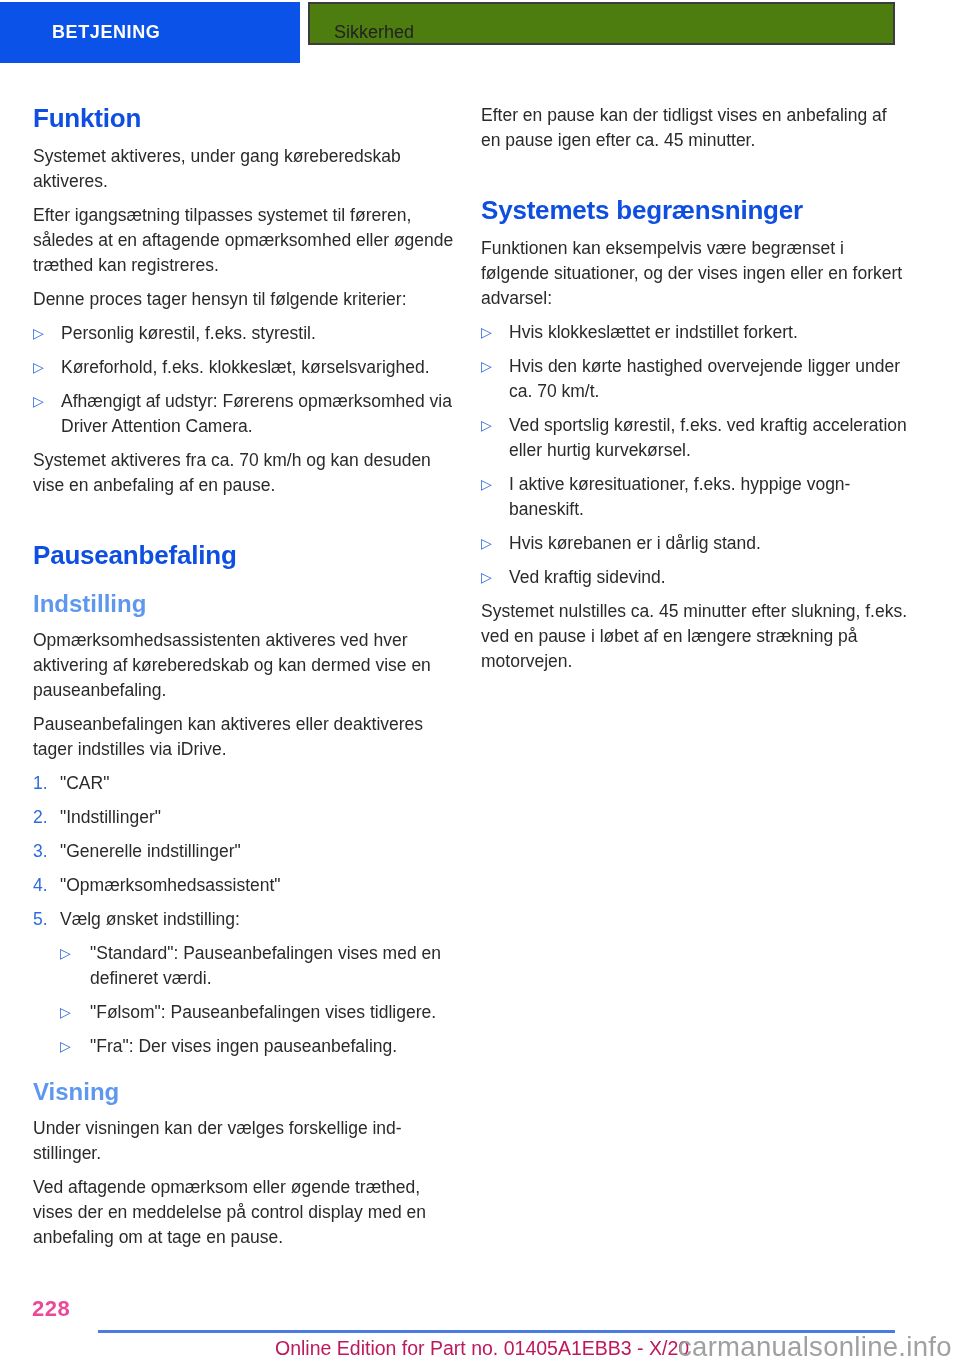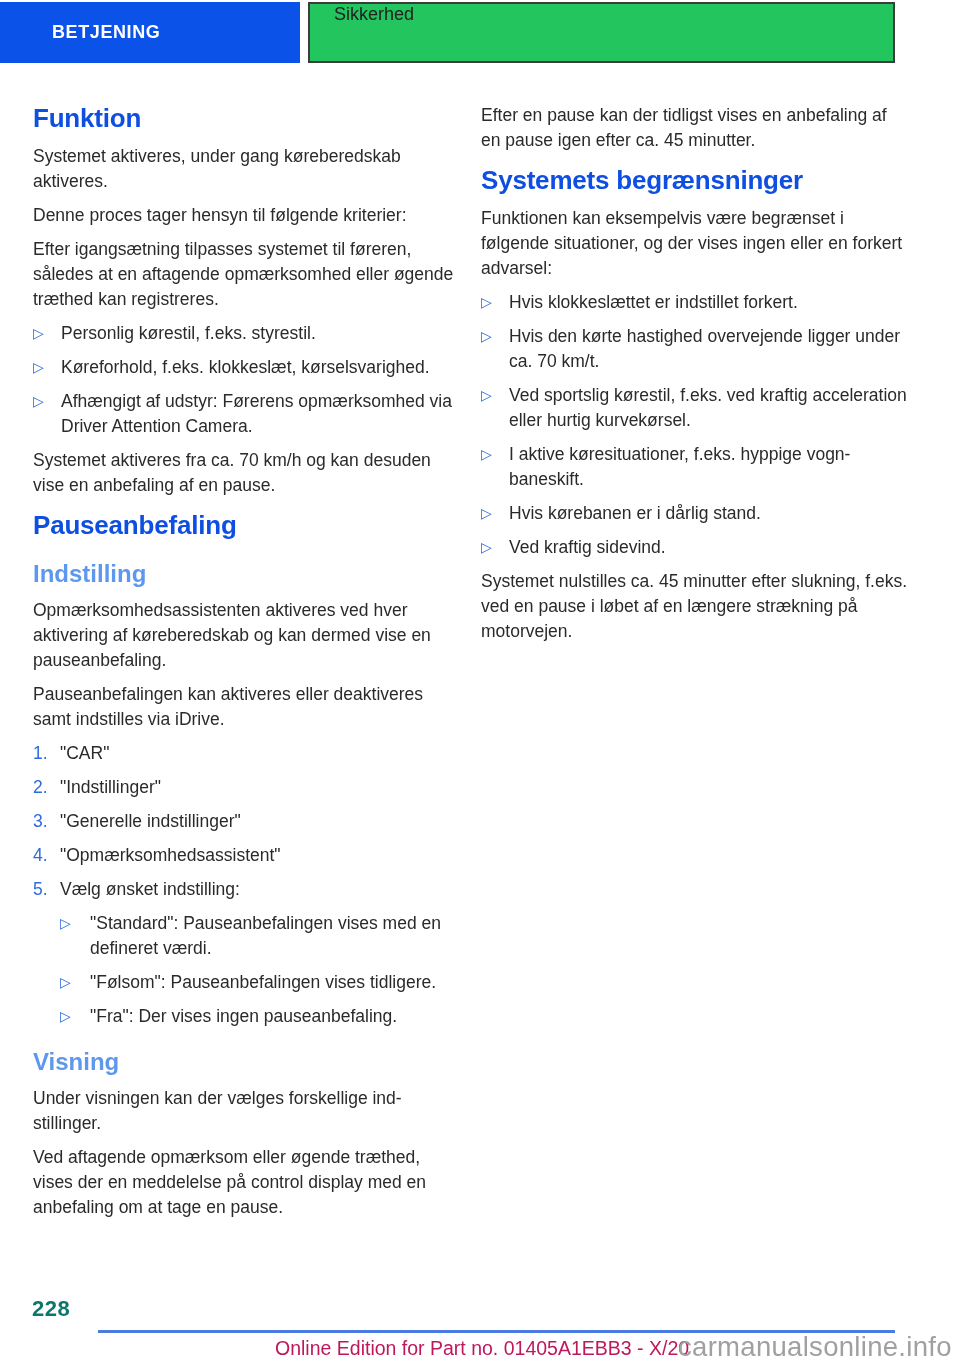--- a/index.html
+++ b/index.html
@@ -21,24 +21,24 @@
     background: #0b52e8;
     color: #ffffff;
     font-weight: bold;
     font-size: 18px;
     letter-spacing: 0.6px;
     display: flex; align-items: center;
     padding-left: 52px;
   }
   .chapter-box {
     position: absolute; left: 308px; top: 2px;
-    width: 587px; height: 61px;
-    background: #22c55e;
+    width: 587px; height: 43px;
+    background: #4d7c0f;
     border: 2px solid #3c3c3c;
-    display: flex; align-items: flex-start;
+    display: flex; align-items: flex-end;
     padding-left: 24px;
     font-size: 18px;
     color: #222222;
   }
 
   
   .col {
     position: absolute; top: 103px;
     width: 426px;
     font-size: 17.5px;
@@ -48,21 +48,21 @@
   .col-left  { left: 33px; }
   .col-right { left: 481px; }
 
   .h1 {
     font-size: 26px; line-height: 31px;
     font-weight: bold;
     color: #0e4fe1;
     letter-spacing: -0.2px;
     margin: 0 0 10px 0;
   }
-  .h1.gap-top { margin-top: 12px; }
+  .h1.gap-top { margin-top: 42px; }
   .h2 {
     font-size: 24px; line-height: 29px;
     font-weight: bold;
     color: #5e97ee;
     margin: 18px 0 10px 0;
   }
   .para { margin: 0 0 9px 0; }
 
   .blist { margin: 0 0 9px 0; }
   .bitem { display: flex; margin: 0 0 9px 0; }
@@ -80,21 +80,21 @@
     flex: 0 0 27px;
     color: #2e6be0;
   }
   .stext { flex: 1 1 auto; }
   .options { margin: 9px 0 0 27px; }
   .options .bmark { flex: 0 0 30px; }
 
   
   .page-number {
     position: absolute; left: 32px; top: 1296px;
-    font-size: 22px; font-weight: bold; color: #0f766e;
+    font-size: 22px; font-weight: bold; color: #ec4899;
     letter-spacing: 0.5px;
   }
   .footer-rule {
     position: absolute; left: 98px; top: 1330px;
     width: 797px; height: 3px;
     background: #4a7ce0;
   }
   .edition-note {
     position: absolute; left: 275px; top: 1337px;
     font-size: 19.5px; color: #be185d;
@@ -115,22 +115,22 @@
   <div class="section-tab">
     <span>BETJENING</span>
   </div>
   <div class="chapter-box">
     <span>Sikkerhed</span>
   </div>
 
   <div class="col col-left">
     <div class="h1">Funktion</div>
     <p class="para">Systemet aktiveres, under gang køreberedskab aktiveres.</p>
+    <p class="para">Efter igangsætning tilpasses systemet til føreren, således at en aftagende opmærksomhed eller øgende træthed kan registreres.</p>
     <p class="para">Denne proces tager hensyn til følgende kriterier:</p>
-    <p class="para">Efter igangsætning tilpasses systemet til føreren, således at en aftagende opmærksomhed eller øgende træthed kan registreres.</p>
 
     <div class="blist">
       <div class="bitem">
         <span class="bmark">▷</span>
         <span class="btext">Personlig kørestil, f.eks. styrestil.</span>
       </div>
       <div class="bitem">
         <span class="bmark">▷</span>
         <span class="btext">Køreforhold, f.eks. klokkeslæt, kørselsvarig­hed.</span>
       </div>
@@ -139,21 +139,21 @@
         <span class="btext">Afhængigt af udstyr: Førerens opmærksom­hed via Driver Attention Camera.</span>
       </div>
     </div>
 
     <p class="para">Systemet aktiveres fra ca. 70 km/h og kan des­uden vise en anbefaling af en pause.</p>
 
     <div class="h1 gap-top">Pauseanbefaling</div>
 
     <div class="h2">Indstilling</div>
     <p class="para">Opmærksomhedsassistenten aktiveres ved hver aktivering af køreberedskab og kan dermed vise en pauseanbefaling.</p>
-    <p class="para">Pauseanbefalingen kan aktiveres eller deaktive­res samt indstilles via iDrive.</p>
+    <p class="para">Pauseanbefalingen kan aktiveres eller deaktive­res tager indstilles via iDrive.</p>
 
     <div class="steps">
       <div class="step">
         <span class="snum">1.</span>
         <span class="stext">"CAR"</span>
       </div>
       <div class="step">
         <span class="snum">2.</span>
         <span class="stext">"Indstillinger"</span>
       </div>

